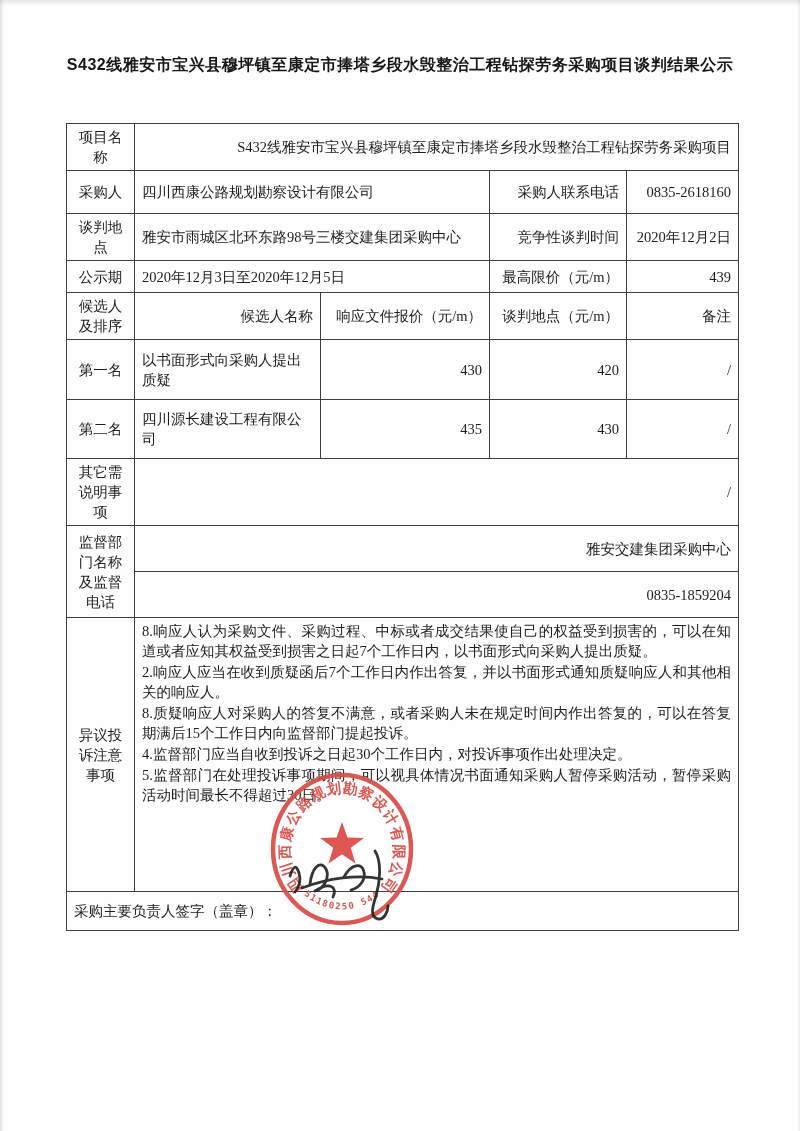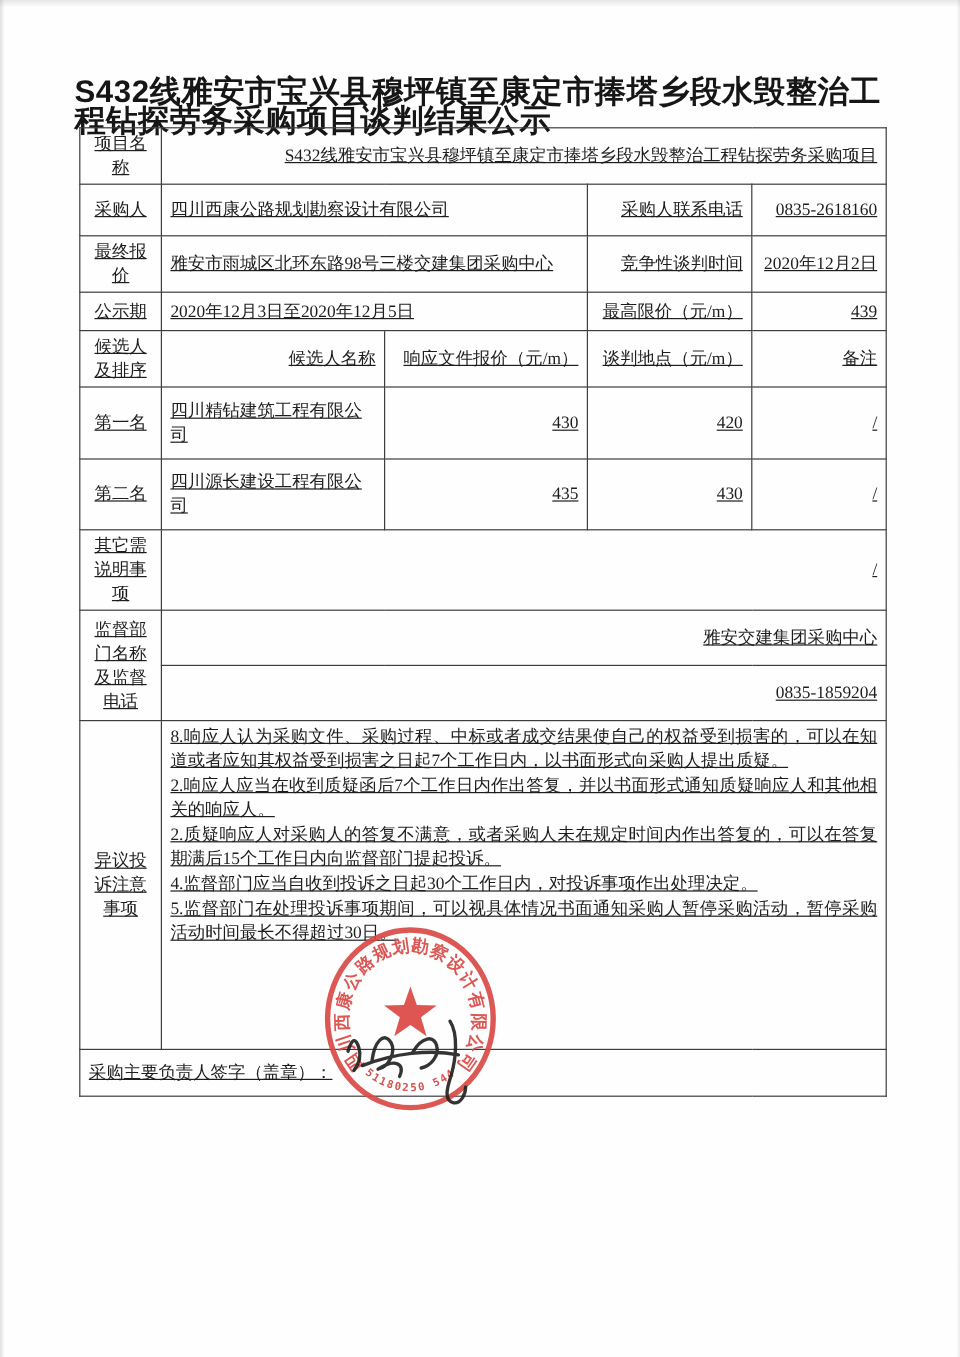--- a/index.html
+++ b/index.html
@@ -11,29 +11,29 @@
   }
   
   .edge-top{position:absolute;left:0;top:0;width:100%;height:6px;
     background:linear-gradient(180deg,rgba(120,120,120,.18),rgba(120,120,120,0));}
   .edge-left{position:absolute;left:0;top:0;width:4px;height:100%;
     background:linear-gradient(90deg,rgba(120,120,120,.22),rgba(120,120,120,0));}
   .edge-right{position:absolute;right:0;top:0;width:3px;height:100%;
     background:linear-gradient(270deg,rgba(120,120,120,.15),rgba(120,120,120,0));}
 
   .doc-title{
-    position:absolute;left:62px;top:64px;width:676px;
+    position:absolute;left:62px;top:53px;width:676px;
     font-family:"Liberation Sans","DejaVu Sans",sans-serif;
-    font-weight:700;font-size:26px;line-height:24px;
-    text-align:left;color:#161616;letter-spacing:.5px;
+    font-weight:700;font-size:16px;line-height:24px;
+    text-align:center;color:#161616;letter-spacing:.5px;
   }
 
   table.doc{
-    position:absolute;left:66px;top:106px;width:672px;
-    border-collapse:collapse;table-layout:fixed;text-decoration:underline;
+    position:absolute;left:66px;top:123px;width:672px;
+    border-collapse:collapse;table-layout:fixed;
   }
   table.doc td{
     border:1.5px solid #3d3d3d;
     font-size:14.5px;line-height:1.38;
     padding:3px 7px;color:#1d1d1d;
     overflow:hidden;
   }
   td.lab{text-align:center;padding:3px 5px;}
   td.ctr{text-align:right;}
   td.lft{text-align:left;}
@@ -77,41 +77,41 @@
     <td class="lab">项目名称</td>
     <td class="ctr" colspan="4">S432线雅安市宝兴县穆坪镇至康定市捧塔乡段水毁整治工程钻探劳务采购项目</td>
   </tr>
   <tr style="height:43px">
     <td class="lab">采购人</td>
     <td class="lft" colspan="2">四川西康公路规划勘察设计有限公司</td>
     <td class="ctr">采购人联系电话</td>
     <td class="ctr">0835-2618160</td>
   </tr>
   <tr style="height:44px">
-    <td class="lab">最终报价</td>
+    <td class="lab">谈判地点</td>
     <td class="lft" colspan="2">雅安市雨城区北环东路98号三楼交建集团采购中心</td>
     <td class="ctr">竞争性谈判时间</td>
     <td class="ctr">2020年12月2日</td>
   </tr>
   <tr style="height:32px">
     <td class="lab">公示期</td>
     <td class="lft" colspan="2">2020年12月3日至2020年12月5日</td>
     <td class="ctr">最高限价（元/m）</td>
     <td class="ctr">439</td>
   </tr>
   <tr style="height:39px">
     <td class="lab">候选人及排序</td>
     <td class="ctr">候选人名称</td>
     <td class="ctr">响应文件报价（元/m）</td>
     <td class="ctr">谈判地点（元/m）</td>
     <td class="ctr">备注</td>
   </tr>
   <tr style="height:60px">
     <td class="lab">第一名</td>
-    <td class="lft">四川精钻建筑工程有限公司</td>
+    <td class="lft">以书面形式向采购人提出质疑</td>
     <td class="ctr">430</td>
     <td class="ctr">420</td>
     <td class="ctr">/</td>
   </tr>
   <tr style="height:59px">
     <td class="lab">第二名</td>
     <td class="lft">四川源长建设工程有限公司</td>
     <td class="ctr">435</td>
     <td class="ctr">430</td>
     <td class="ctr">/</td>
@@ -125,21 +125,21 @@
     <td class="ctr" colspan="4">雅安交建集团采购中心</td>
   </tr>
   <tr style="height:46px">
     <td class="ctr" colspan="4">0835-1859204</td>
   </tr>
   <tr style="height:274px">
     <td class="lab">异议投诉注意事项</td>
     <td class="obj" colspan="4">
       <div class="obj-line">8.响应人认为采购文件、采购过程、中标或者成交结果使自己的权益受到损害的，可以在知道或者应知其权益受到损害之日起7个工作日内，以书面形式向采购人提出质疑。</div>
       <div class="obj-line">2.响应人应当在收到质疑函后7个工作日内作出答复，并以书面形式通知质疑响应人和其他相关的响应人。</div>
-      <div class="obj-line">2.质疑响应人对采购人的答复不满意，或者采购人未在规定时间内作出答复的，可以在答复期满后15个工作日内向监督部门提起投诉。</div>
+      <div class="obj-line">8.质疑响应人对采购人的答复不满意，或者采购人未在规定时间内作出答复的，可以在答复期满后15个工作日内向监督部门提起投诉。</div>
       <div class="obj-line">4.监督部门应当自收到投诉之日起30个工作日内，对投诉事项作出处理决定。</div>
       <div class="obj-line">5.监督部门在处理投诉事项期间，可以视具体情况书面通知采购人暂停采购活动，暂停采购活动时间最长不得超过30日。</div>
     </td>
   </tr>
   <tr style="height:39px">
     <td class="sig lft" colspan="5">采购主要负责人签字（盖章）：</td>
   </tr>
 </tbody>
   </table>
 

